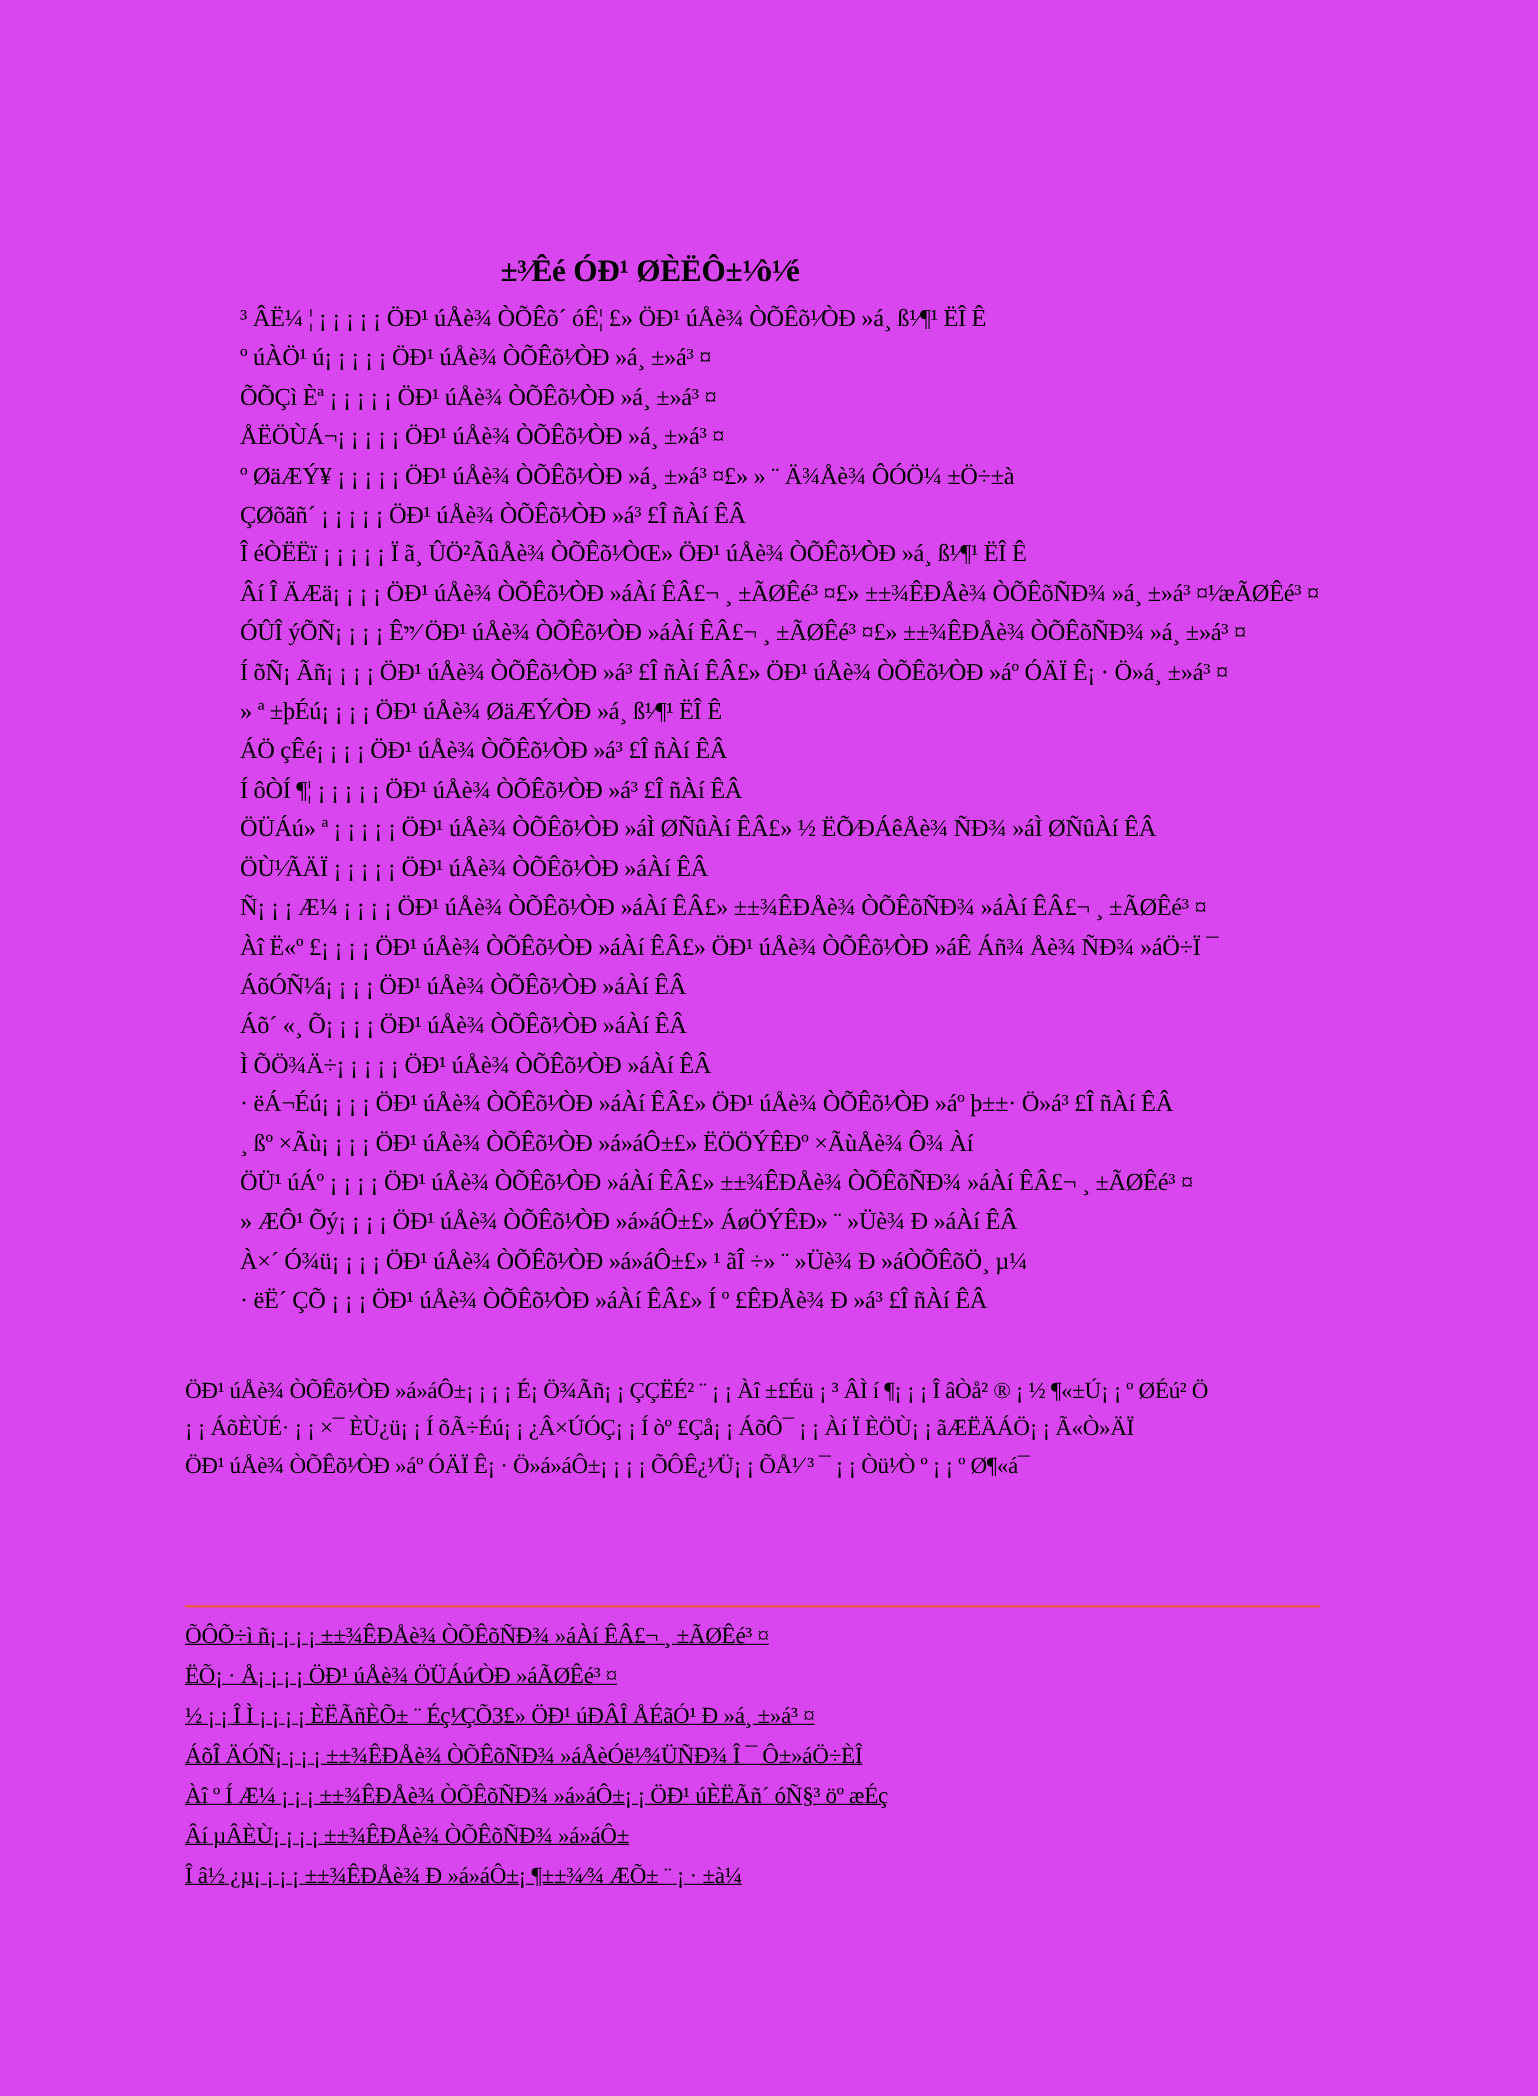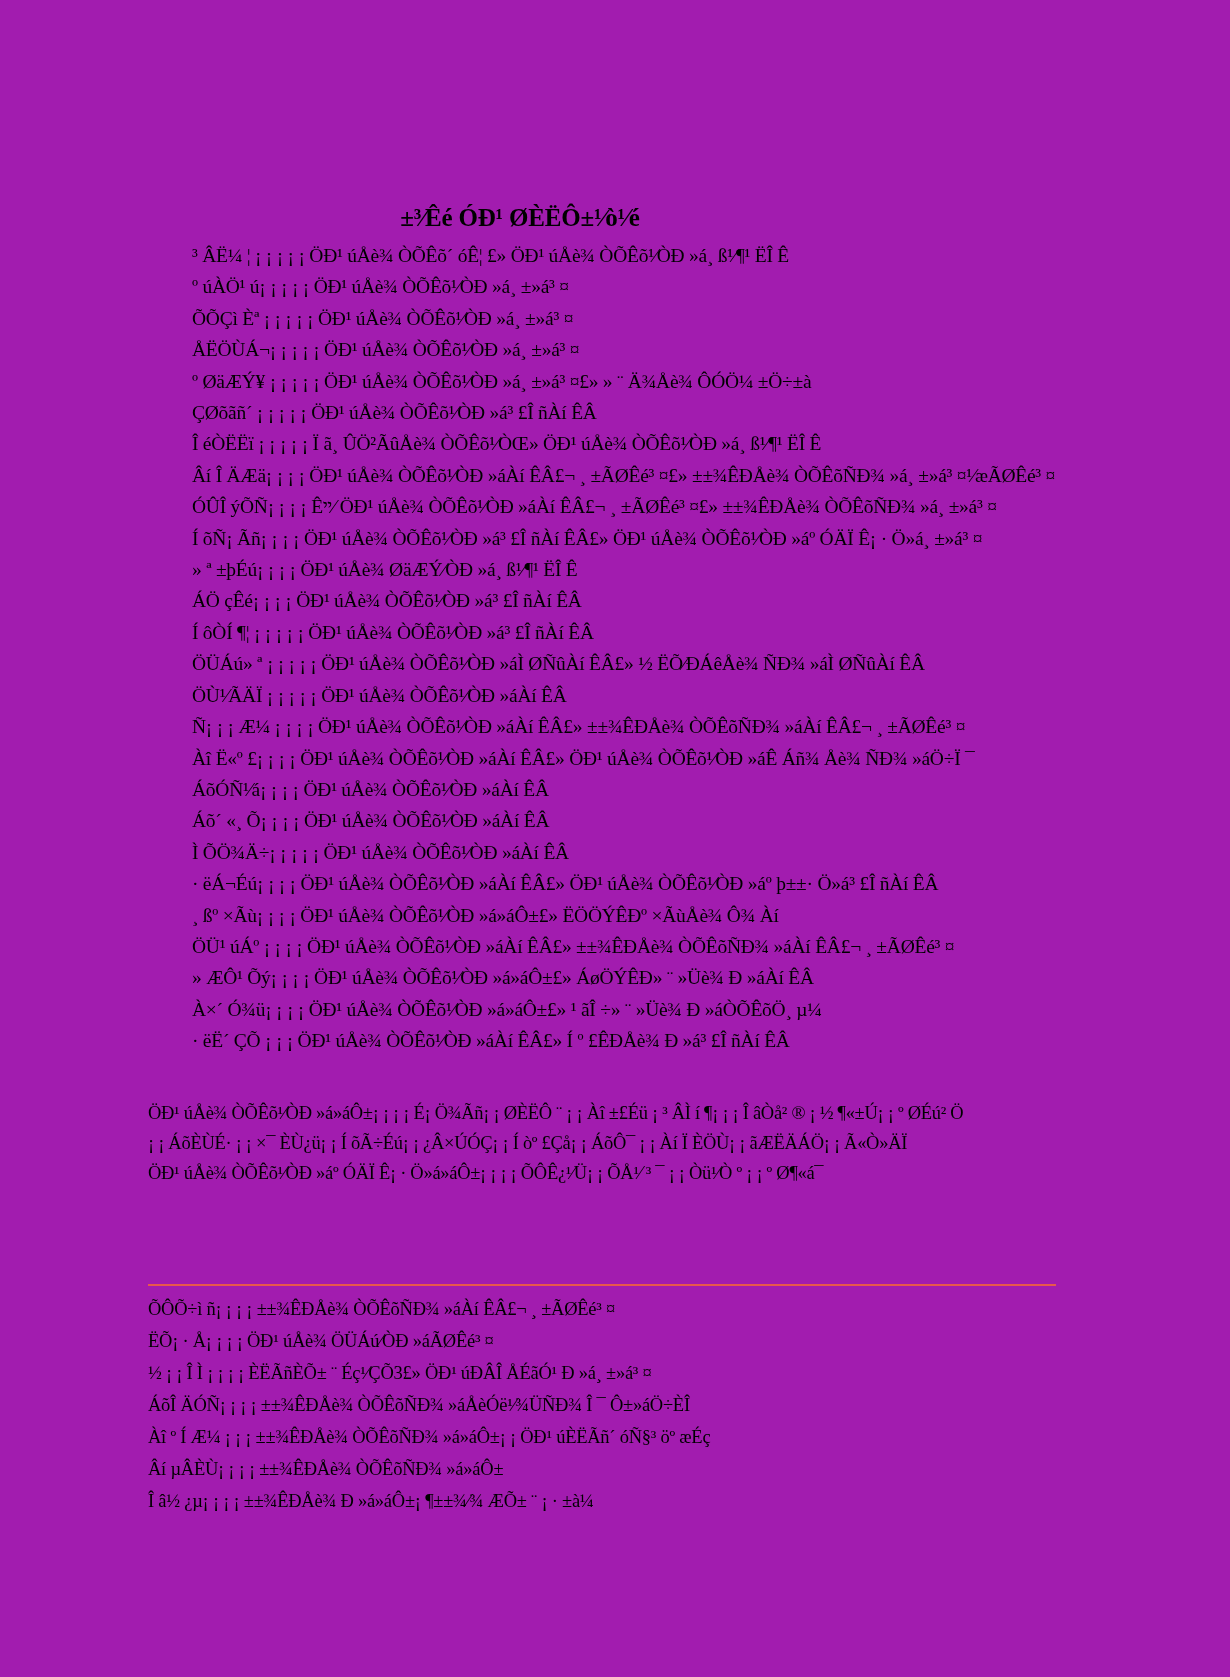--- a/index.html
+++ b/index.html
@@ -7,21 +7,21 @@
     padding: 0;
     background: #ffffff;
   }
   body {
     font-family: "Liberation Serif", "DejaVu Serif", serif;
   }
   .page {
     position: relative;
     width: 1230px;
     height: 1677px;
-    background: #a21caf;
+    background: #d946ef;
     overflow: hidden;
     box-sizing: border-box;
   }
   .doc-title {
     position: absolute;
     top: 204px;
     left: 140px;
     width: 760px;
     text-align: center;
     font-size: 25px;
@@ -63,20 +63,21 @@
     left: 148px;
     width: 908px;
     height: 0;
     border-top: 2px solid #e8584c;
   }
   .footer-block {
     position: absolute;
     top: 1293px;
     left: 148px;
     right: 20px;
+    text-decoration: underline;
   }
   .footer-line {
     font-size: 18.5px;
     line-height: 32px;
     color: #000;
     white-space: nowrap;
     letter-spacing: -0.25px;
   }
 </style>
 </head>
@@ -109,21 +110,21 @@
     <div class="line">Ì ÕÖ¾Ä÷¡ ¡ ¡ ¡ ¡ ÖÐ¹ úÅè¾ ÒÕÊõ¹⁄ÒÐ »áÀí ÊÂ</div>
     <div class="line">· ëÁ¬Éú¡ ¡ ¡ ¡ ÖÐ¹ úÅè¾ ÒÕÊõ¹⁄ÒÐ »áÀí ÊÂ£» ÖÐ¹ úÅè¾ ÒÕÊõ¹⁄ÒÐ »áº þ±±· Ö»á³ £Î ñÀí ÊÂ</div>
     <div class="line">¸ ßº ×Ãù¡ ¡ ¡ ¡ ÖÐ¹ úÅè¾ ÒÕÊõ¹⁄ÒÐ »á»áÔ±£» ËÖÖÝÊÐº ×ÃùÅè¾ Ô¾ Àí</div>
     <div class="line">ÖÜ¹ úÁº ¡ ¡ ¡ ¡ ÖÐ¹ úÅè¾ ÒÕÊõ¹⁄ÒÐ »áÀí ÊÂ£» ±±¾ÊÐÅè¾ ÒÕÊõÑÐ¾ »áÀí ÊÂ£¬ ¸ ±ÃØÊé³ ¤</div>
     <div class="line">» ÆÔ¹ Õý¡ ¡ ¡ ¡ ÖÐ¹ úÅè¾ ÒÕÊõ¹⁄ÒÐ »á»áÔ±£» ÁøÖÝÊÐ» ¨ »Üè¾ Ð »áÀí ÊÂ</div>
     <div class="line">À×´ Ó¾ü¡ ¡ ¡ ¡ ÖÐ¹ úÅè¾ ÒÕÊõ¹⁄ÒÐ »á»áÔ±£» ¹ ãÎ ÷» ¨ »Üè¾ Ð »áÒÕÊõÖ¸ µ¼</div>
     <div class="line">· ëË´ ÇÕ ¡ ¡ ¡ ÖÐ¹ úÅè¾ ÒÕÊõ¹⁄ÒÐ »áÀí ÊÂ£» Í º £ÊÐÅè¾ Ð »á³ £Î ñÀí ÊÂ</div>
   </div>
 
   <div class="dense-block">
-    <div class="dense-line">ÖÐ¹ úÅè¾ ÒÕÊõ¹⁄ÒÐ »á»áÔ±¡ ¡ ¡ ¡ É¡ Ö¾Ãñ¡ ¡ ØÈËÔ ¨ ¡ ¡ Àî ±£Éü ¡ ³ ÂÌ í ¶¡ ¡ ¡ Î âÒå² ® ¡ ½ ¶«±Ú¡ ¡ º ØÉú² Ö</div>
+    <div class="dense-line">ÖÐ¹ úÅè¾ ÒÕÊõ¹⁄ÒÐ »á»áÔ±¡ ¡ ¡ ¡ É¡ Ö¾Ãñ¡ ¡ ÇÇËÉ² ¨ ¡ ¡ Àî ±£Éü ¡ ³ ÂÌ í ¶¡ ¡ ¡ Î âÒå² ® ¡ ½ ¶«±Ú¡ ¡ º ØÉú² Ö</div>
     <div class="dense-line">¡ ¡ ÁõÈÙÉ· ¡ ¡ ×¯ ÈÙ¿ü¡ ¡ Í õÃ÷Éú¡ ¡ ¿Â×ÚÓÇ¡ ¡ Í òº £Çå¡ ¡ ÁõÔ¯ ¡ ¡ Àí Ï ÈÖÙ¡ ¡ ãÆËÄÁÖ¡ ¡ Ã«Ò»ÄÏ</div>
     <div class="dense-line">ÖÐ¹ úÅè¾ ÒÕÊõ¹⁄ÒÐ »áº ÓÄÏ Ê¡ · Ö»á»áÔ±¡ ¡ ¡ ¡ ÕÔÊ¿¹⁄Ü¡ ¡ ÕÅ¹⁄ ³ ¯ ¡ ¡ Òü¹⁄Ò º ¡ ¡ º Ø¶«á¯</div>
   </div>
 
   <div class="rule"></div>
 
   <div class="footer-block">
     <div class="footer-line">ÕÔÕ÷ì ñ¡ ¡ ¡ ¡ ±±¾ÊÐÅè¾ ÒÕÊõÑÐ¾ »áÀí ÊÂ£¬ ¸ ±ÃØÊé³ ¤</div>
     <div class="footer-line">ËÕ¡ · Å¡ ¡ ¡ ¡ ÖÐ¹ úÅè¾ ÖÜÁú⁄ÒÐ »áÃØÊé³ ¤</div>
     <div class="footer-line">½ ¡ ¡ Î Ì ¡ ¡ ¡ ¡ ÈËÃñÈÕ± ¨ Éç¹⁄ÇÕ3£» ÖÐ¹ úÐÂÎ ÅÉãÓ¹ Ð »á¸ ±»á³ ¤</div>

